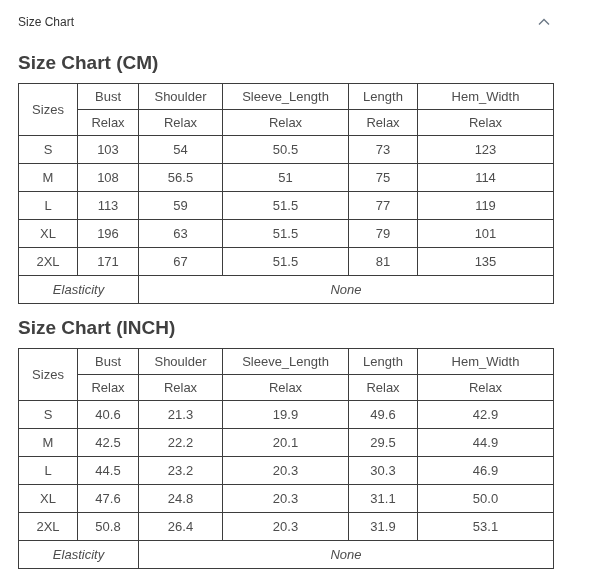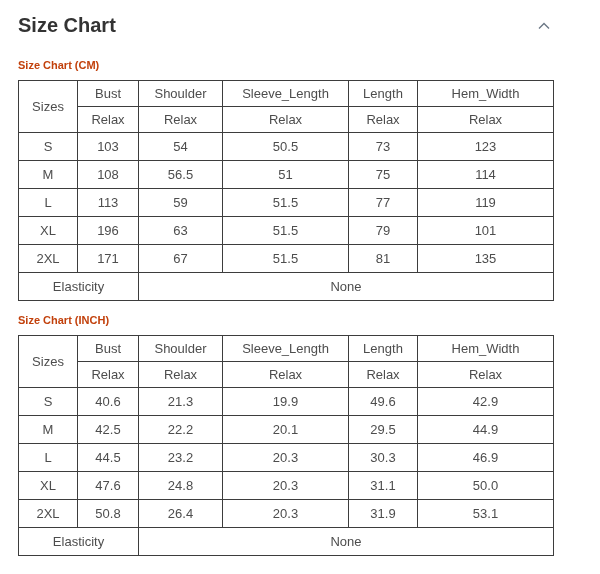--- a/index.html
+++ b/index.html
@@ -13,30 +13,30 @@
 
   .panel-header {
     display: flex;
     justify-content: space-between;
     align-items: center;
     padding-right: 30px;
     margin-bottom: 22px;
     cursor: pointer;
   }
   .panel-title {
-    font-size: 20px;
+    font-size: 12px;
     color: #333333;
+    font-weight: 400;
+  }
+  .chevron { display: inline-flex; width: 16px; height: 16px; }
+
+  .section-heading {
+    font-size: 19px;
     font-weight: 700;
-  }
-  .chevron { display: inline-flex; width: 16px; height: 16px; }
-
-  .section-heading {
-    font-size: 11px;
-    font-weight: 700;
-    color: #c2410c;
+    color: #404040;
     margin: 0 0 9px 0;
   }
 
   table.size-table {
     border-collapse: collapse;
     table-layout: fixed;
     width: 535px;
     font-size: 13px;
     color: #4d4d4d;
     margin-bottom: 13px;
@@ -46,21 +46,21 @@
     border: 1px solid #3d3d3d;
     text-align: center;
     vertical-align: middle;
     font-weight: 400;
     padding: 0;
     overflow: hidden;
     white-space: nowrap;
   }
   table.size-table thead tr { height: 26px; }
   table.size-table tbody tr { height: 28px; }
-  table.size-table tfoot tr { height: 28px; }
+  table.size-table tfoot tr { height: 28px; font-style: italic; }
 
   .col-sizes  { width: 59px;  }
   .col-bust   { width: 61px;  }
   .col-shoulder { width: 84px; }
   .col-sleeve { width: 126px; }
   .col-length { width: 69px;  }
   .col-hem    { width: 136px; }
 </style>
 </head>
 <body>

